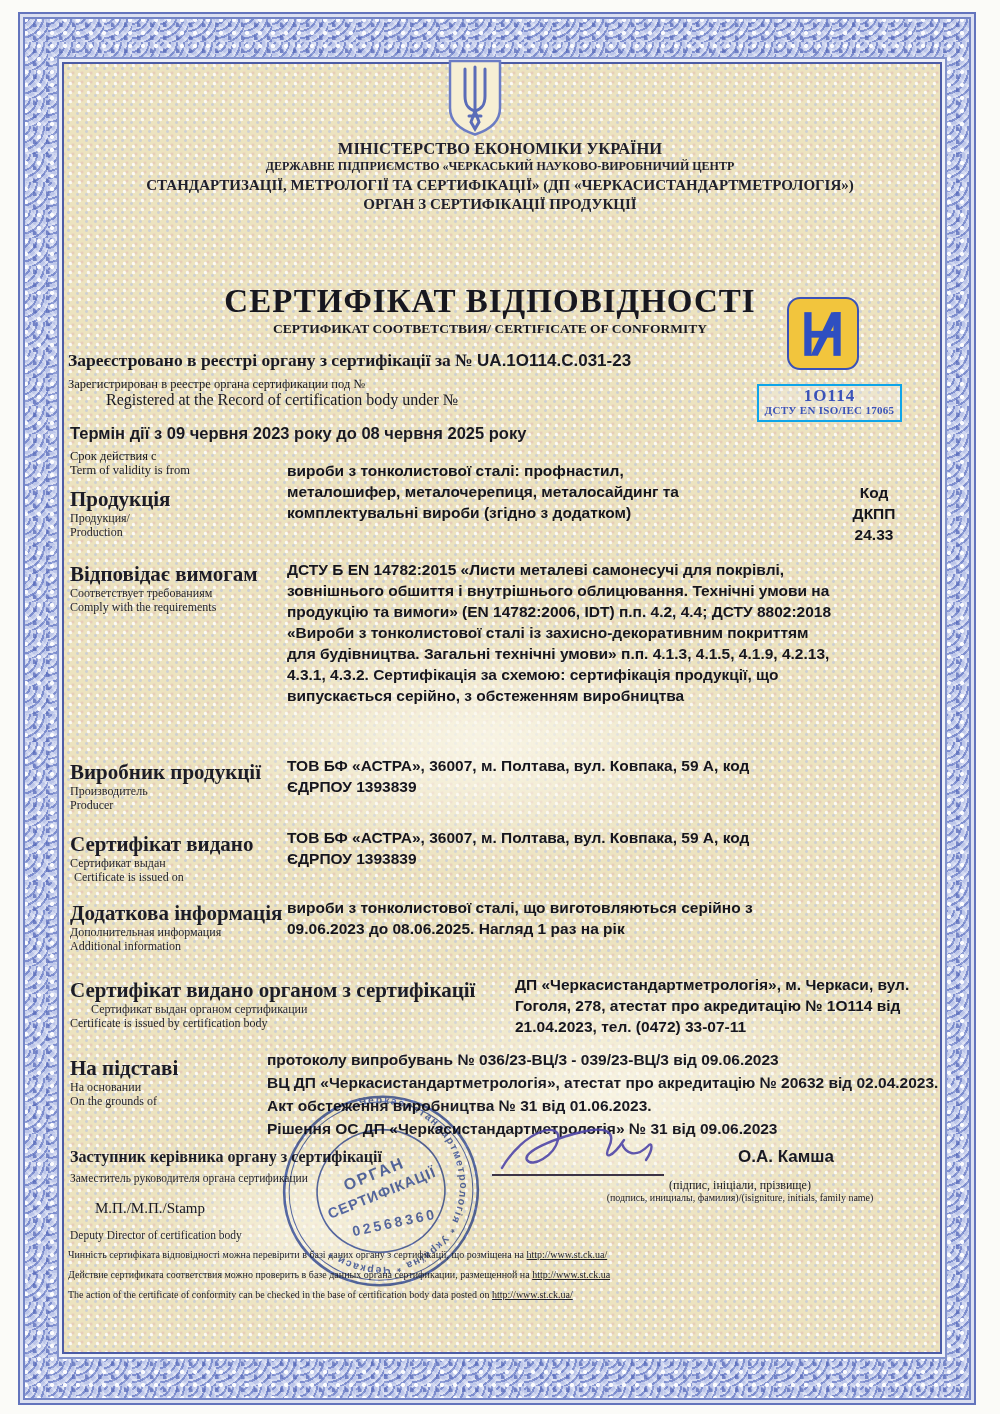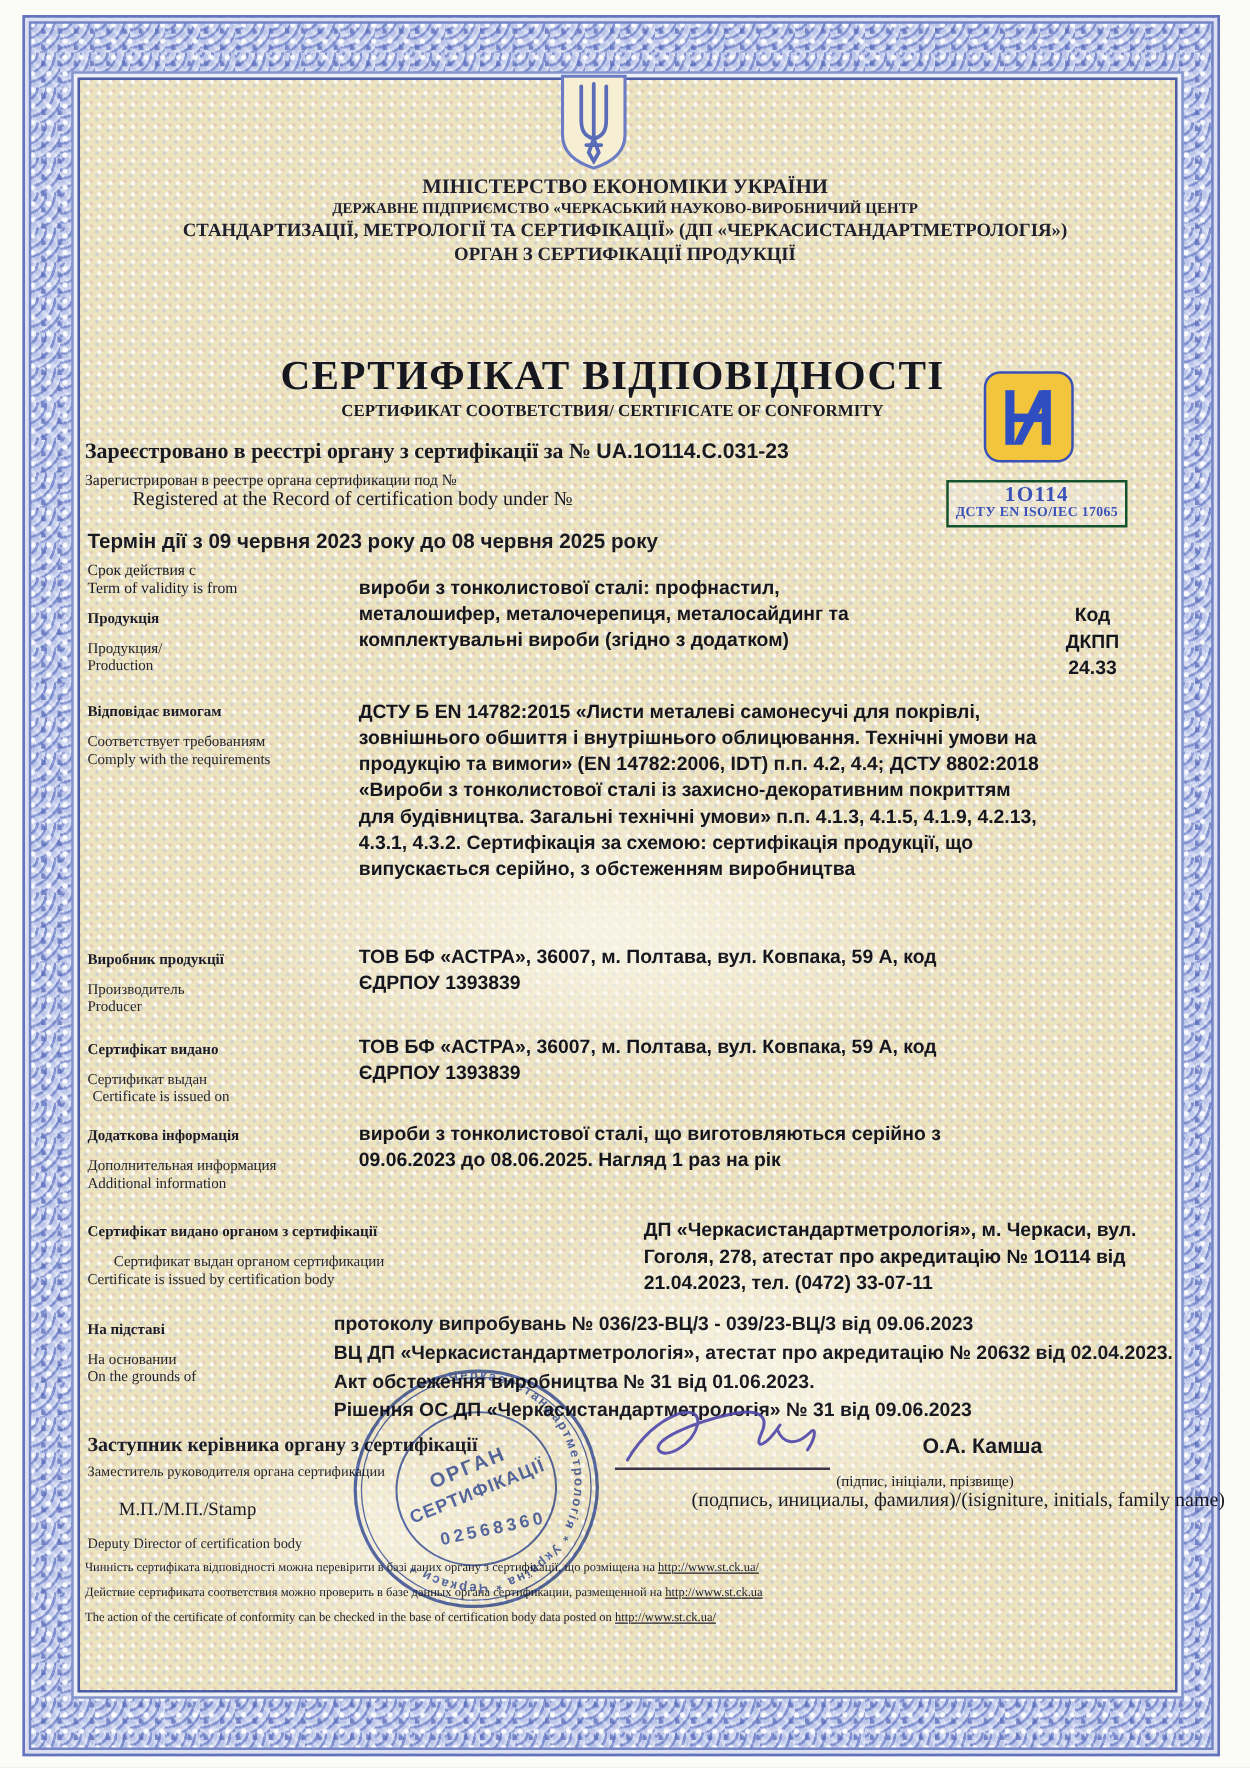--- a/index.html
+++ b/index.html
@@ -46,36 +46,36 @@
   .hdr-2{top:159px;font-size:12px;}
   .hdr-3{top:177px;font-size:15px;}
   .hdr-4{top:196px;font-size:15px;}
   .trident{left:446px;top:58px;width:58px;height:78px;}
 
   .title{left:105px;top:283px;width:770px;text-align:center;font-size:33px;font-weight:bold;letter-spacing:1px;color:#17171f;}
   .subtitle{left:105px;top:321px;width:770px;text-align:center;font-size:13.5px;font-weight:bold;}
 
   
   .acc-logo{left:787px;top:297px;width:68px;height:69px;background:#f2c53d;border-radius:13px;border:2px solid #3a52b8;display:flex;align-items:center;justify-content:center;}
-  .acc-box{left:757px;top:384px;width:141px;height:34px;border:2px solid #14532d;text-align:center;color:#3a52b8;font-weight:bold;background:rgba(240,238,248,.25);}
+  .acc-box{left:757px;top:384px;width:141px;height:34px;border:2px solid #0ea5e9;text-align:center;color:#3a52b8;font-weight:bold;background:rgba(240,238,248,.25);}
   .acc-num{font-size:17px;line-height:17px;margin-top:1px;letter-spacing:1px;}
   .acc-std{font-size:11px;line-height:13px;letter-spacing:.3px;}
 
   
   .reg{left:68px;top:350px;font-size:17.5px;font-weight:bold;width:720px;}
   .reg .num{font-family:"Liberation Sans",sans-serif;font-size:17px;}
   .reg-ru{left:68px;top:377px;font-size:12.5px;}
   .reg-en{left:68px;top:391px;font-size:16px;margin-left:38px;}
 
   
   .term{left:70px;top:424px;font-family:"Liberation Sans",sans-serif;font-size:16.5px;font-weight:bold;}
   .term-ru{left:70px;top:449px;font-size:12.5px;}
   .term-en{left:70px;top:463px;font-size:12.5px;}
 
-  .sec-label{font-size:12px;font-weight:bold;color:#1c1c26;}
+  .sec-label{font-size:21px;font-weight:bold;color:#1c1c26;}
   .sec-sub{font-size:12px;color:#26262e;}
   .val{font-family:"Liberation Sans",sans-serif;font-size:15.5px;font-weight:bold;line-height:21px;color:#15151d;}
 
   .p-prod-l{left:70px;top:487px;} .p-prod-r1{left:70px;top:511px;} .p-prod-r2{left:70px;top:525px;}
   .p-prod-v{left:287px;top:460px;width:430px;}
   .p-code{left:838px;top:482px;width:72px;text-align:center;}
 
   .p-comp-l{left:70px;top:562px;} .p-comp-r1{left:70px;top:586px;} .p-comp-r2{left:70px;top:600px;}
   .p-comp-v{left:287px;top:559px;width:552px;}
 
@@ -96,21 +96,21 @@
   .gr-0{left:267px;top:1051px;} .gr-1{left:267px;top:1074px;} .gr-2{left:267px;top:1097px;} .gr-3{left:267px;top:1120px;}
 
   .p-sig-l{left:70px;top:1148px;font-size:16px;}
   .p-sig-r1{left:70px;top:1172px;font-size:11.5px;}
   .p-sig-r2{left:70px;top:1185px;font-size:11.5px;margin-top:44px;}
   .p-mp{left:95px;top:1200px;font-size:15px;}
   .sig-line{left:492px;top:1174px;width:172px;height:2px;background:#3c3346;}
   .sig-svg{left:496px;top:1116px;width:170px;height:62px;}
   .sig-name{left:738px;top:1147px;font-family:"Liberation Sans",sans-serif;font-size:17px;font-weight:bold;}
   .sig-cap1{left:520px;top:1178px;width:440px;text-align:center;font-size:12px;}
-  .sig-cap2{left:500px;top:1192px;width:480px;text-align:right;font-size:16px;}
+  .sig-cap2{left:500px;top:1192px;width:480px;text-align:center;font-size:10px;}
 
   .stamp{left:276px;top:1090px;width:210px;height:202px;transform:rotate(-14deg);opacity:.85;mix-blend-mode:multiply;}
 
   .foot{font-size:10px;color:#1d1d26;white-space:nowrap;}
   .f-0{left:68px;top:1249px;} .f-1{left:68px;top:1269px;} .f-2{left:68px;top:1289px;}
   .foot a{color:#1d1d26;text-decoration:underline;}
 </style>
 </head>
 <body>
 

